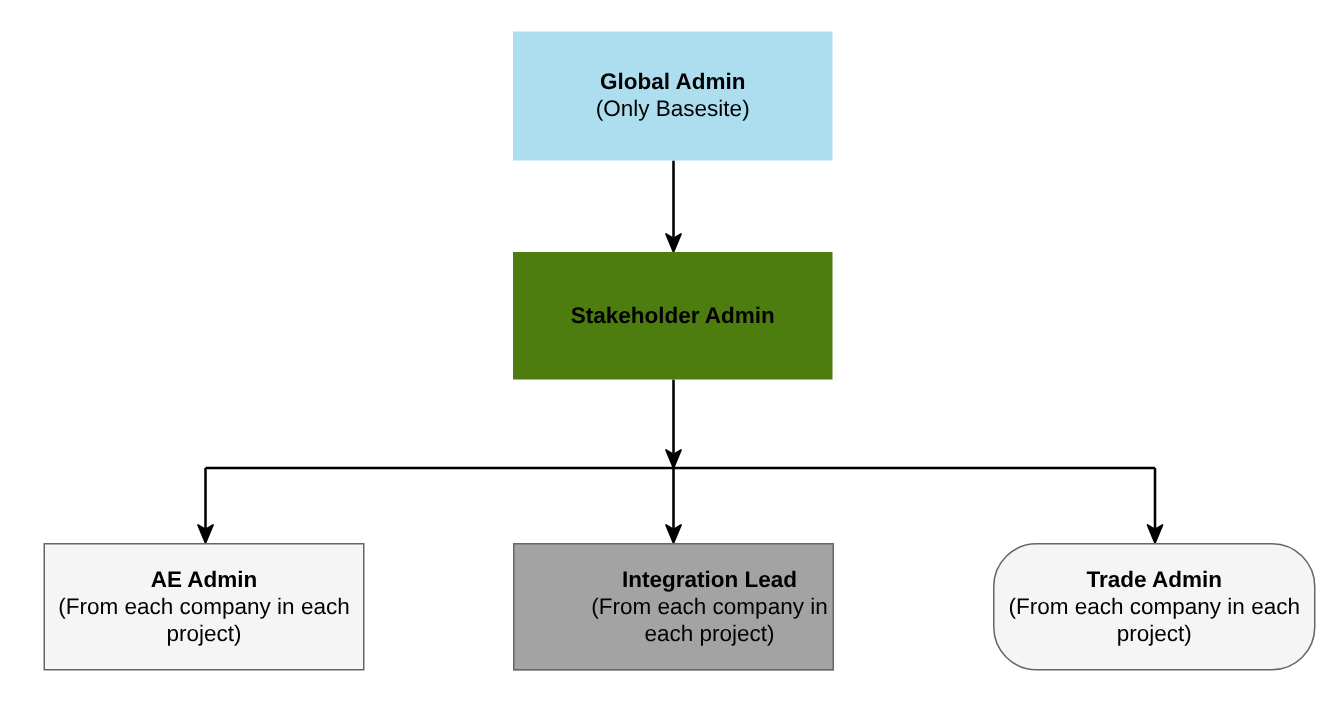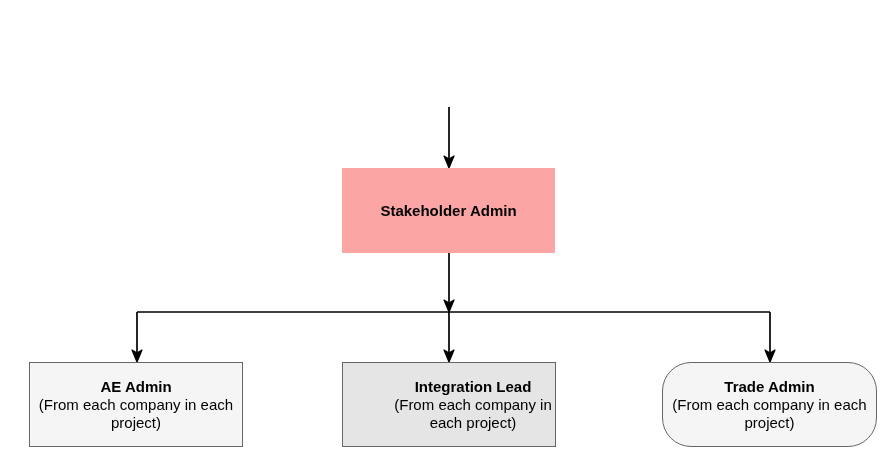--- a/index.html
+++ b/index.html
@@ -81,31 +81,35 @@
     <path class="edge" d="M137 312 L137 353"></path>
     <path class="arrowhead" d="M137 362 L132 350 L137 353 L142 350 Z"></path>
 
     <path class="edge" d="M449 312 L449 353"></path>
     <path class="arrowhead" d="M449 362 L444 350 L449 353 L454 350 Z"></path>
 
     <path class="edge" d="M770 312 L770 353"></path>
     <path class="arrowhead" d="M770 362 L765 350 L770 353 L775 350 Z"></path>
   </svg>
 
+  <div class="node" id="node-global-admin" style="background-color: rgb(173, 222, 240);">
+    <div class="node-title">Global Admin</div>
+    <div class="node-subtitle">(Only Basesite)</div>
+  </div>
 
-  <div class="node" id="node-stakeholder-admin" style="background-color: #fca5a5;">
+  <div class="node" id="node-stakeholder-admin" style="background-color: #4d7c0f;">
     <div class="node-title">Stakeholder Admin</div>
   </div>
 
   <div class="node bordered" id="node-ae-admin" style="background-color: rgb(245, 245, 245); border-color: rgb(102, 102, 102);">
     <div class="node-title">AE Admin</div>
     <div class="node-subtitle">(From each company in each project)</div>
   </div>
 
-  <div class="node bordered" id="node-integration-lead" style="background-color: #e5e5e5; border-color: rgb(102, 102, 102); padding-left: 48px;">
+  <div class="node bordered" id="node-integration-lead" style="background-color: #a3a3a3; border-color: rgb(102, 102, 102); padding-left: 48px;">
     <div class="node-title">Integration Lead</div>
     <div class="node-subtitle">(From each company in each project)</div>
   </div>
 
   <div class="node bordered" id="node-trade-admin" style="background-color: rgb(245, 245, 245); border-color: rgb(102, 102, 102); border-radius: 29px;">
     <div class="node-title">Trade Admin</div>
     <div class="node-subtitle">(From each company in each project)</div>
   </div>
 
 </div>

